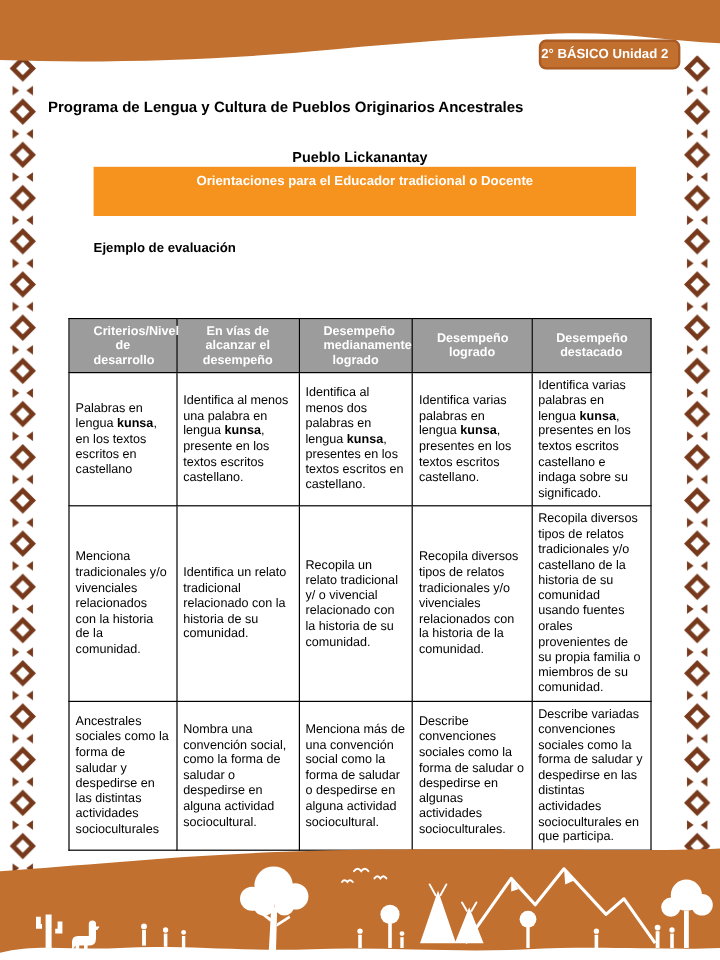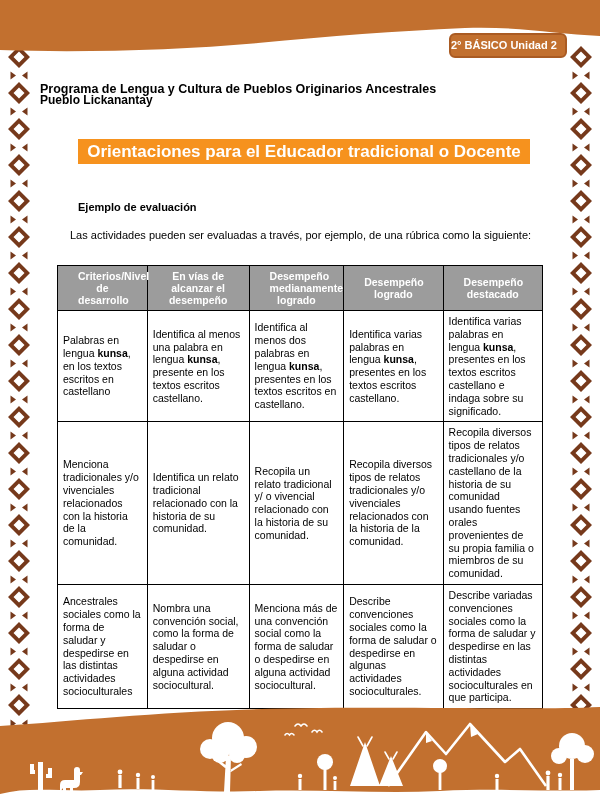--- a/index.html
+++ b/index.html
@@ -15,24 +15,24 @@
     background:#C2702F;border:2px solid #AA5B23;border-radius:6px;
     color:#fff;font-size:11px;font-weight:bold;text-align:left;line-height:21px;
   }
   
   .pattern-strip{position:absolute;z-index:1;}
   .pattern-left{left:8px;top:46px;}
   .pattern-right{right:8px;top:46px;}
   
   .doc-title{position:absolute;top:82px;left:40px;width:520px;text-align:left;
     font-size:12.5px;font-weight:bold;}
-  .doc-subtitle{position:absolute;top:93px;left:40px;width:520px;
+  .doc-subtitle{position:absolute;top:124px;left:40px;width:520px;text-align:center;
     font-size:12px;font-weight:bold;}
-  .orange-banner{position:absolute;top:139px;left:78px;width:452px;height:25px;
-    background:#F6921E;color:#fff;font-size:17px;font-weight:bold;
+  .orange-banner{position:absolute;top:139px;left:78px;width:452px;height:41px;
+    background:#F6921E;color:#fff;font-size:11px;font-weight:bold;
     text-align:center;line-height:25px;z-index:2;}
   .section-heading{position:absolute;top:201px;left:78px;font-size:11px;font-weight:bold;text-align:center;}
   .intro-text{position:absolute;top:229px;left:57px;width:486px;font-size:11px;text-indent:13px;}
   
   .rubric{position:absolute;top:265px;left:57px;width:486px;border-collapse:collapse;
     table-layout:fixed;}
   .rubric th,.rubric td{border:1.6px solid #000;}
   .rubric th{
     background:#9C9C9C;color:#fff;font-size:10.5px;font-weight:bold;
     text-align:center;vertical-align:middle;padding:3px 20px;height:38px;
@@ -81,21 +81,20 @@
   </svg>
   <svg class="pattern-strip pattern-right" width="22" height="712" aria-hidden="true">
     <rect x="0" y="0" width="22" height="712" fill="url(#chakana)"></rect>
   </svg>
 
   
   <div class="doc-title">Programa de Lengua y Cultura de Pueblos Originarios Ancestrales</div>
   <div class="doc-subtitle">Pueblo Lickanantay</div>
   <div class="orange-banner">Orientaciones para el Educador tradicional o Docente</div>
   <div class="section-heading">Ejemplo de evaluación</div>
-  <div class="intro-text">Las actividades pueden ser evaluadas a través, por ejemplo, de una rúbrica como la siguiente:</div>
 
   
   <table class="rubric">
     <colgroup>
       <col class="c1">
         <col class="c2">
         <col class="c3">
         <col class="c4">
         <col class="c5">
     </colgroup>

